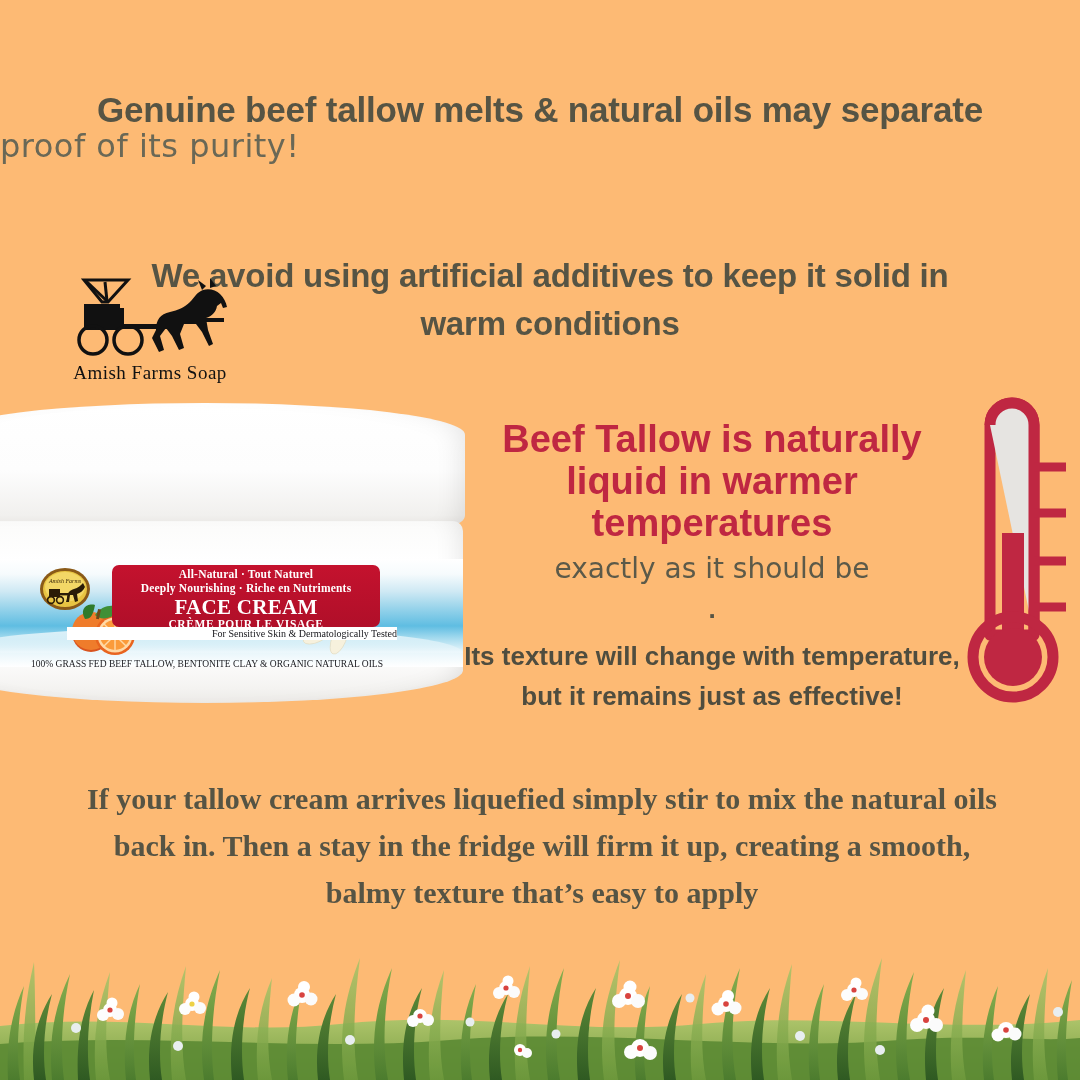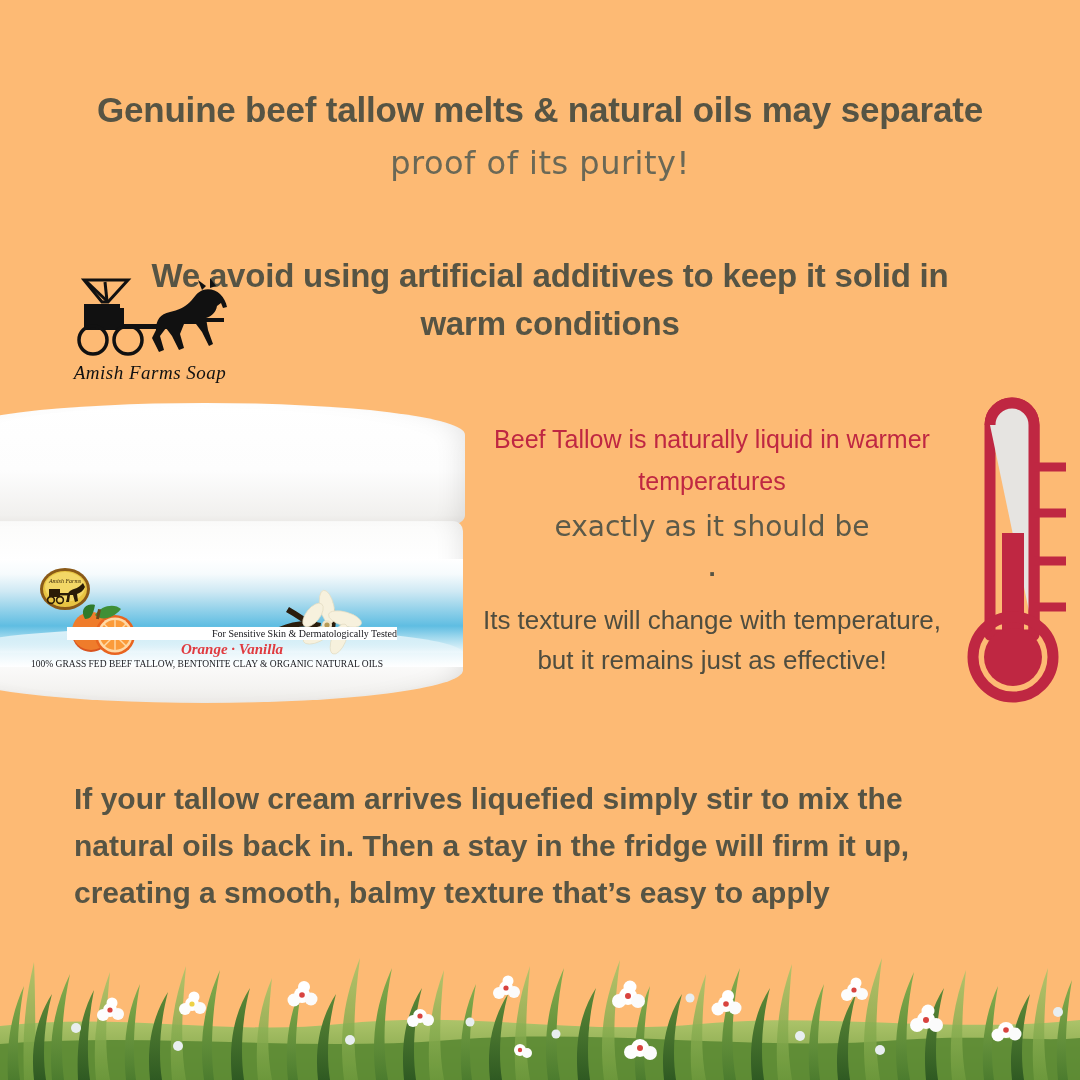--- a/index.html
+++ b/index.html
@@ -35,22 +35,21 @@
   }
 
   #headline-main {
     left: 0; right: 0; top: 88px;
     font-size: 35px;
     line-height: 44px;
   }
 
   #subheadline-purity {
     position: absolute;
-    left: 0; right: 0; top: 141px;
-    text-align: center;
+    left: 0; right: 0; top: 124px;
     color: #6a6856;
     font-size: 32px;
     line-height: 44px;
     font-weight: 400;
     font-family: "DejaVu Sans", sans-serif;
     letter-spacing: 0.5px;
   }
 
   #headline-additives {
     left: 140px; right: 120px; top: 252px;
@@ -63,74 +62,75 @@
     position: absolute;
     left: 60px;
     top: 272px;
     width: 180px;
     height: 120px;
   }
   .logo-svg { display: block; width: 180px; height: 92px; }
   .logo-wordmark {
     text-align: center;
     font-family: "Liberation Serif", serif;
-    font-style: italic;
     font-size: 19px;
     color: #111111;
     letter-spacing: 0.5px;
     margin-top: -2px;
   }
 
   
   .right-col {
     position: absolute;
     left: 462px;
     top: 418px;
     width: 500px;
     text-align: center;
   }
   .red-head {
     color: #bf2742;
-    font-weight: normal;
-    font-size: 25px;
+    font-weight: bold;
+    font-size: 38px;
     line-height: 42px;
   }
   .soft-line {
     color: #5c5a49;
     font-size: 28px;
     line-height: 42px;
     font-family: "DejaVu Sans", sans-serif;
     font-weight: 400;
     margin-top: 4px;
   }
   .dot-separator {
     color: #565444;
     font-size: 26px;
     line-height: 30px;
     font-weight: bold;
     margin-top: 4px;
   }
   .dark-para {
     color: #4f4d3f;
-    font-weight: normal;
+    font-weight: bold;
     font-size: 26px;
     line-height: 40px;
-    margin-top: 18px;
+    margin-top: 12px;
   }
 
   
   #bottom-para {
     position: absolute;
     left: 74px;
     right: 70px;
     top: 775px;
+    text-align: center;
     color: #565444;
     font-weight: bold;
     font-size: 30px;
     line-height: 47px;
+    font-family: Liberation Serif, serif;
   }
 
   
   .thermometer {
     position: absolute;
     left: 956px;
     top: 385px;
     width: 120px;
     height: 330px;
   }
@@ -369,24 +369,29 @@
             <ellipse cx="50" cy="20" rx="7" ry="17" transform="rotate(-12 50 20)"></ellipse>
             <ellipse cx="68" cy="32" rx="17" ry="7" transform="rotate(16 68 32)"></ellipse>
             <ellipse cx="62" cy="52" rx="7" ry="16" transform="rotate(22 62 52)"></ellipse>
             <ellipse cx="40" cy="48" rx="15" ry="7" transform="rotate(-26 40 48)"></ellipse>
             <ellipse cx="36" cy="28" rx="7" ry="14" transform="rotate(38 36 28)"></ellipse>
           </g>
           <circle cx="50" cy="38" r="5" fill="#efe6cb"></circle>
           <circle cx="50" cy="38" r="2.6" fill="#b79b56"></circle>
         </svg>
 
+        <div class="red-plaque">
+          <div class="plaque-l1">All-Natural  ·  Tout Naturel</div>
+          <div class="plaque-l2">Deeply Nourishing · Riche en Nutriments</div>
+          <div class="plaque-title">FACE CREAM</div>
+          <div class="plaque-sub">CRÈME POUR LE VISAGE</div>
+        </div>
 
         <div class="label-white-strip"></div>
         <div class="label-sensitive">For Sensitive Skin &amp; Dermatologically Tested</div>
-        <div class="label-scent">Orange · Vanilla</div>
         <div class="label-ingredients">100% GRASS FED BEEF TALLOW, BENTONITE CLAY &amp; ORGANIC NATURAL OILS</div>
       </div>
 
     </div>
   </div>
 
   <div class="right-col">
     <div class="red-head">Beef Tallow is naturally liquid in warmer temperatures</div>
     <div class="soft-line">exactly as it should be</div>
     <div class="dot-separator">.</div>

